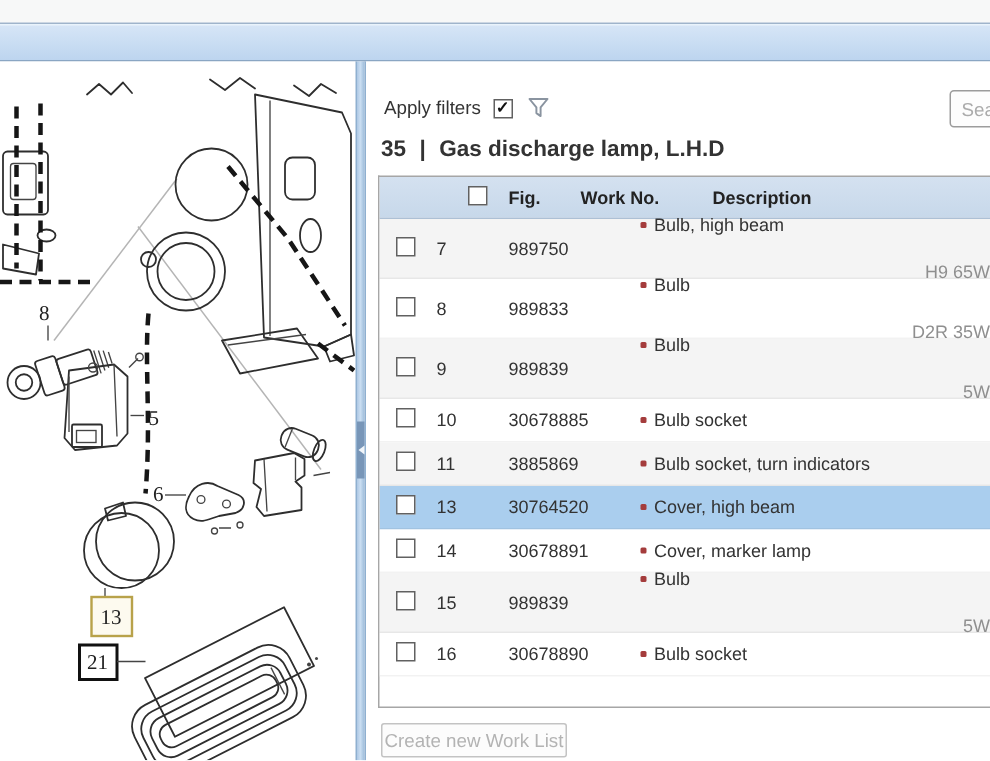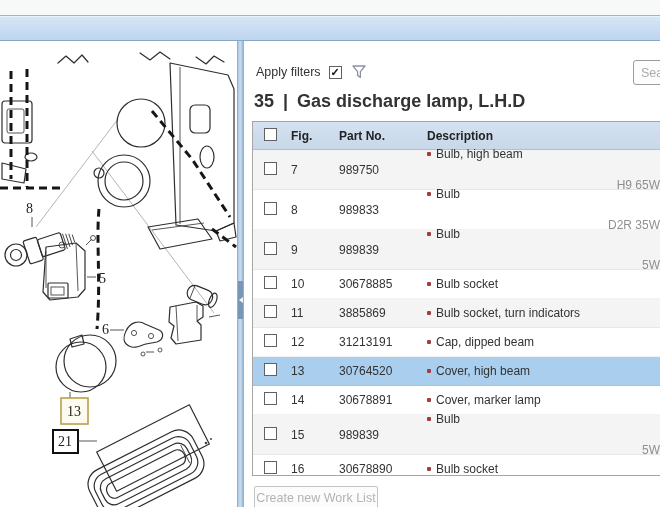--- a/index.html
+++ b/index.html
@@ -48,31 +48,31 @@
   .cb.checked::after { content:"\2713"; font-size:11px; font-weight:bold; color:#111; line-height:1; }
   .funnel { margin-left:9px; display:inline-flex; }
 
   .search-btn {
     position:absolute; top:19px; right:-37px; width:64px; height:25px;
     background:#fdfdfd; border:1px solid #9c9c9c; border-radius:3px;
     color:#ababab; font-size:12.5px; text-align:left; padding-left:7px; line-height:22px;
     font-family:"Liberation Sans", sans-serif;
   }
 
-  .title-row { display:flex; margin:8px 0 0 2px; font-weight:bold; font-size:18px; color:#333; }
+  .title-row { display:flex; margin:8px 0 0 2px; font-weight:bold; font-size:15px; color:#333; }
   .title-row .sep { margin:0 9px; }
 
   .table-wrap {
     margin-top:9px; height:355px; overflow:hidden;
     border:1px solid #a6a6a6; border-right:none; background:#fff;
   }
   .thead {
     display:flex; align-items:center; height:28px;
     background:linear-gradient(#d4e1f0,#c7d8ea);
-    border-bottom:1px solid #adc0d5; font-weight:bold; font-size:12px; color:#222;
+    border-bottom:1px solid #adc0d5; font-weight:bold; font-size:12px; color:#222;padding-left:48px;
   }
   .c-cb   { width:38px; padding-left:11px; }
   .c-fig  { width:48px; }
   .c-part { width:88px; }
   .c-desc { flex:1; }
   .trow {
     display:flex; align-items:center; height:29px; background:#fff;
     border-bottom:1px solid rgba(0,0,0,0.05); color:#333;
   }
   .trow.two { height:40px; }
@@ -233,21 +233,21 @@
       <div class="title-row">
         <span>35</span>
         <span class="sep">|</span>
         <span>Gas discharge lamp, L.H.D</span>
       </div>
 
       <div class="table-wrap">
         <div class="thead">
           <span class="c-cb"><span class="cb"></span></span>
           <span class="c-fig">Fig.</span>
-          <span class="c-part">Part No.</span>
+          <span class="c-part">Work No.</span>
           <span class="c-desc">Description</span>
         </div>
         <div>
             <div class="trow zebra two">
     <span class="c-cb"><span class="cb"></span></span>
     <span class="c-fig">7</span>
     <span class="c-part">989750</span>
     <span class="c-desc desc-lines">
       <span class="desc-main">
         <span class="bullet"></span>
@@ -297,32 +297,20 @@
     <span class="c-fig">11</span>
     <span class="c-part">3885869</span>
     <span class="c-desc desc-lines">
       <span class="desc-main">
         <span class="bullet"></span>
         <span>Bulb socket, turn indicators</span>
       </span>
 
     </span>
   </div>
-            <div class="trow">
-    <span class="c-cb"><span class="cb"></span></span>
-    <span class="c-fig">12</span>
-    <span class="c-part">31213191</span>
-    <span class="c-desc desc-lines">
-      <span class="desc-main">
-        <span class="bullet"></span>
-        <span>Cap, dipped beam</span>
-      </span>
-
-    </span>
-  </div>
             <div class="trow selected">
     <span class="c-cb"><span class="cb"></span></span>
     <span class="c-fig">13</span>
     <span class="c-part">30764520</span>
     <span class="c-desc desc-lines">
       <span class="desc-main">
         <span class="bullet"></span>
         <span>Cover, high beam</span>
       </span>
 

